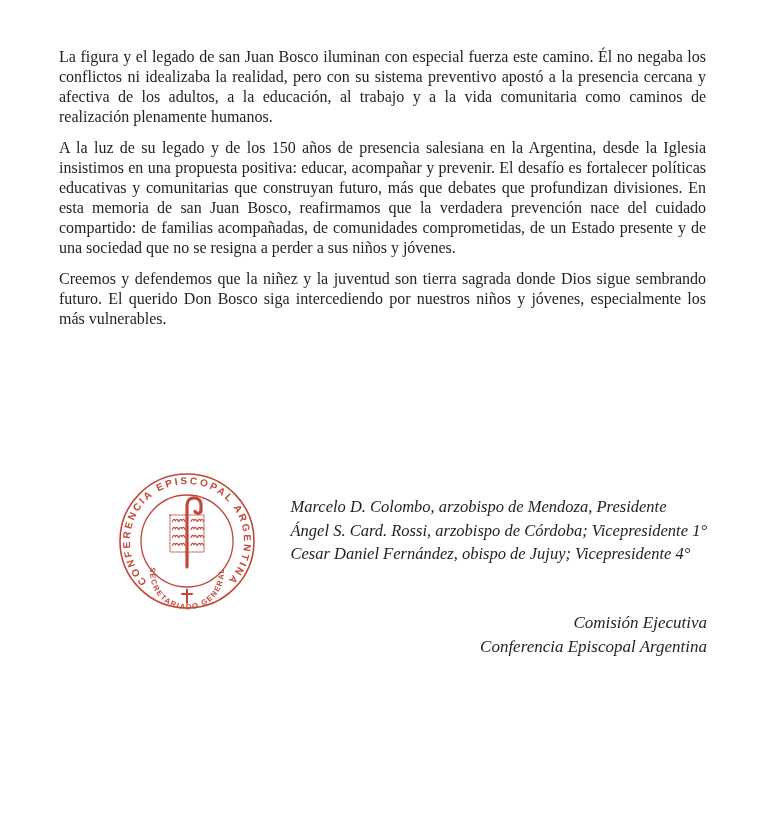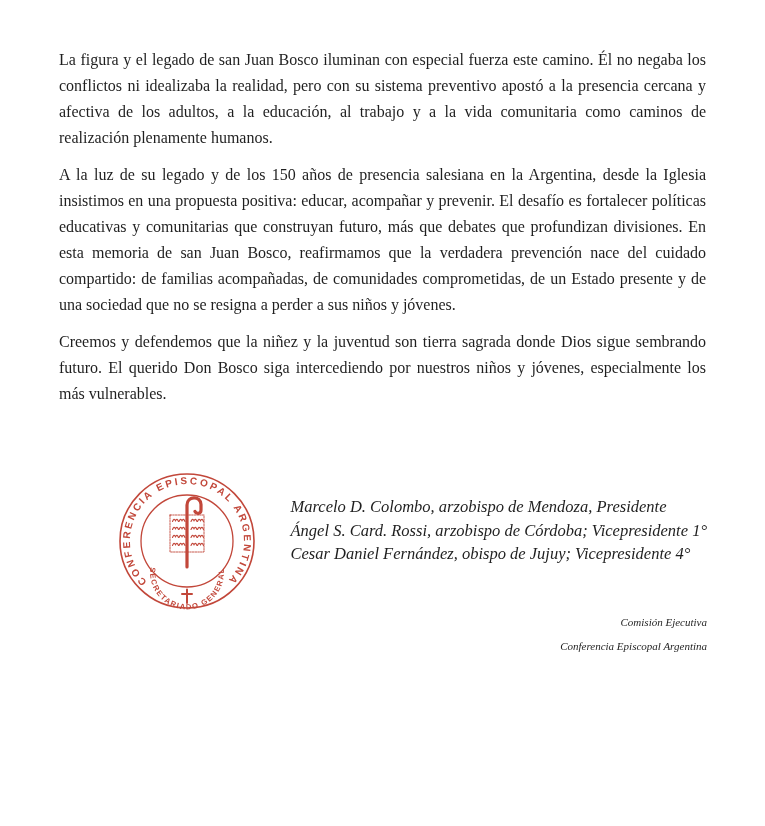--- a/index.html
+++ b/index.html
@@ -16,21 +16,21 @@
     font-family:"Liberation Serif", serif;
     color:var(--ink);
     overflow:hidden;
   }
   .body-text{
     position:absolute;
     left:59px;
     top:47px;
     width:647px;
     font-size:16px;
-    line-height:26px;
+    line-height:20px;
     text-align:justify;
   }
   .body-text p{margin:0 0 11px 0;}
   .body-text strong{font-weight:normal;}
   .seal{
     position:absolute;
     left:117px;
     top:471px;
     width:140px;
     height:140px;
@@ -64,21 +64,21 @@
     font-size:16.5px;
     line-height:23.5px;
     white-space:nowrap;
   }
   .closing{
     position:absolute;
     right:58px;
     top:611px;
     text-align:right;
     font-style:italic;
-    font-size:11px;
+    font-size:17px;
     line-height:23.5px;
     white-space:nowrap;
   }
 </style>
 </head>
 <body>
 
 <div class="page">
 
   <main class="body-text">

